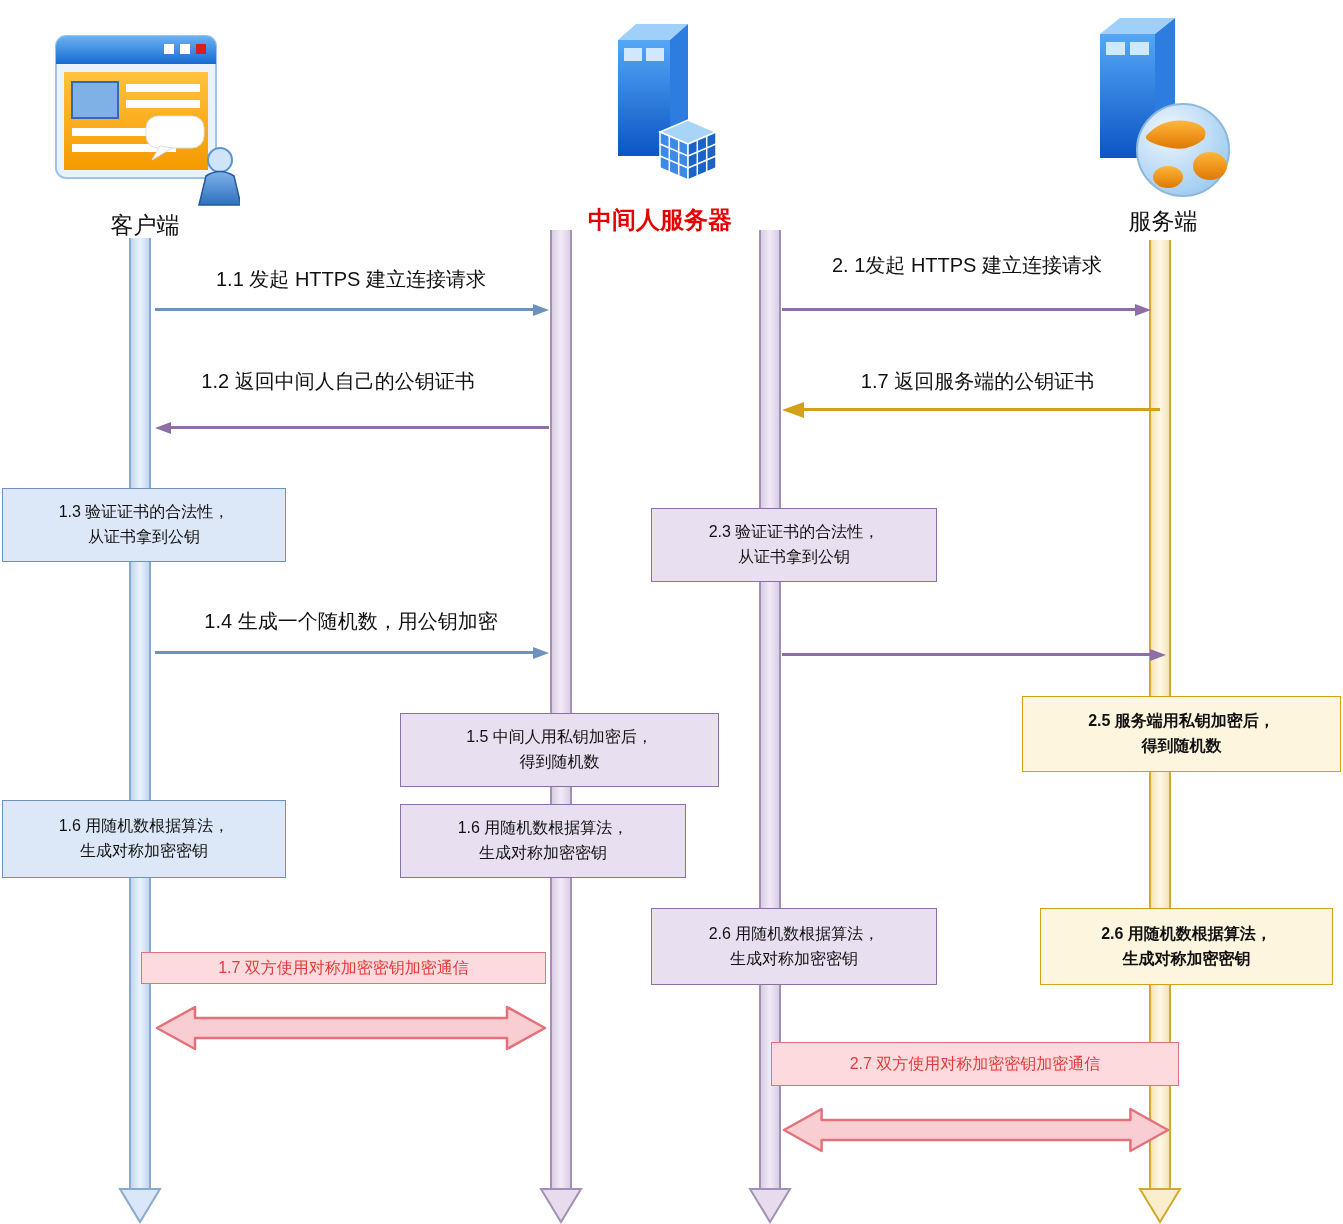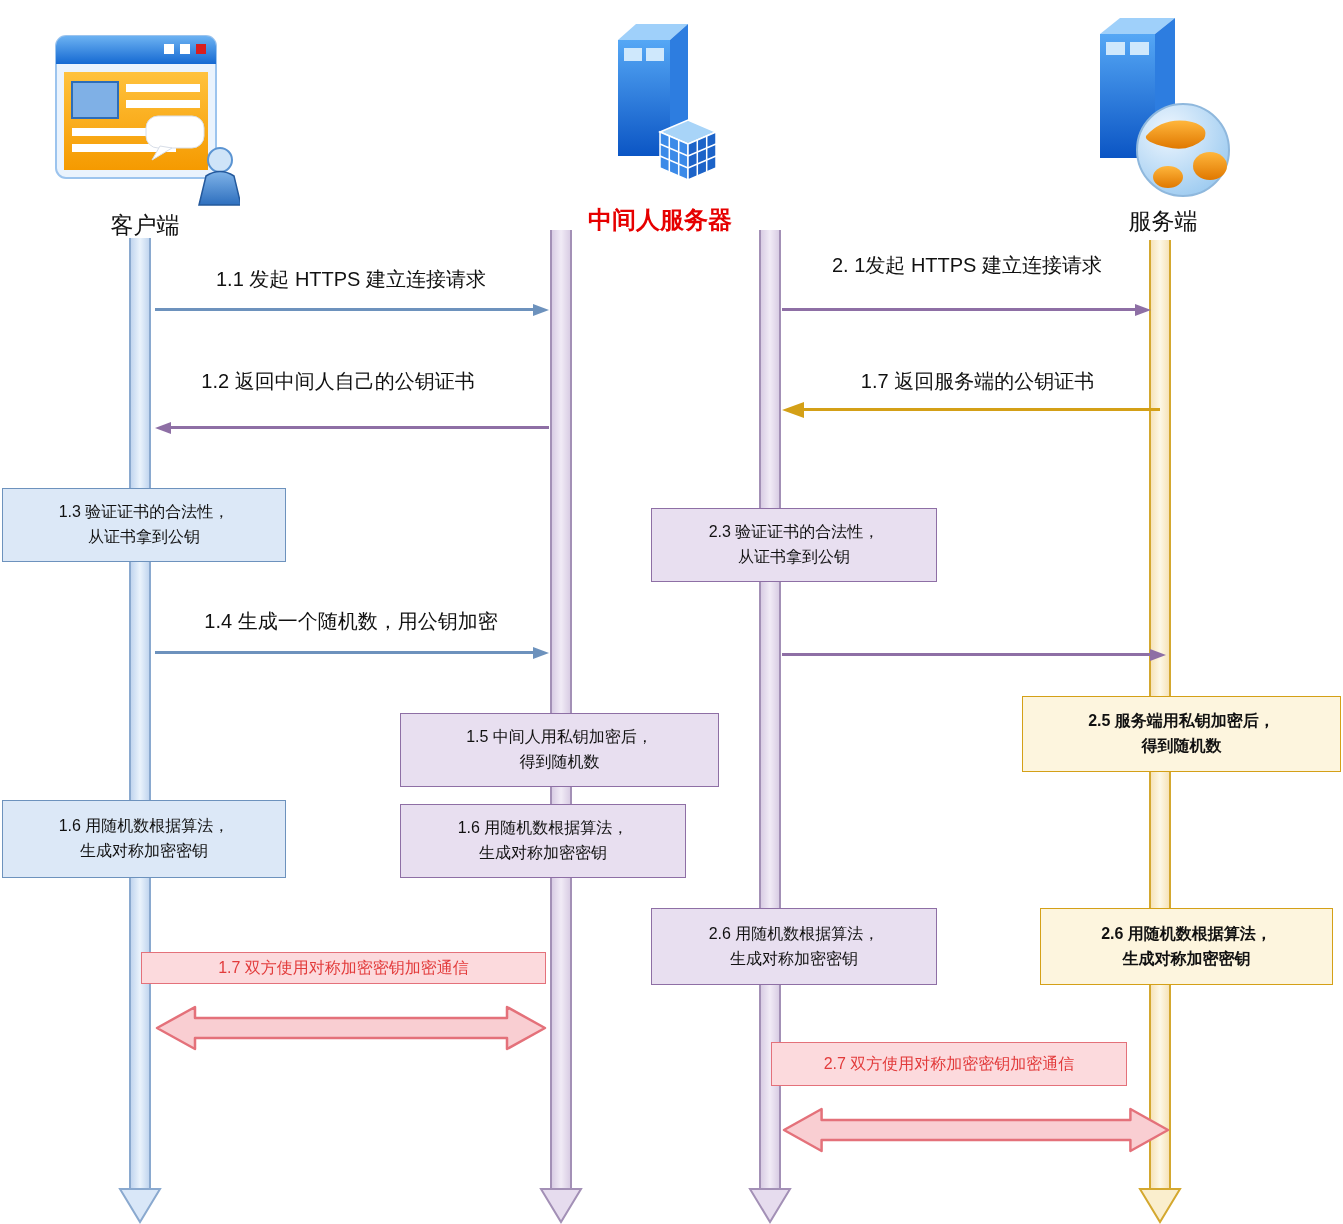--- a/index.html
+++ b/index.html
@@ -213,20 +213,20 @@
 生成对称加密密钥</span>
     </div>
 
   <div class="note note-comm" style="left:141px;top:952px;width:405px;height:32px">
     <span>1.7 双方使用对称加密密钥加密通信</span>
     </div>
   <svg class="comm-arrow" style="left:155px;top:1004px" width="392" height="48" viewBox="0 0 392 48">
     <polygon points="2,24 40,3 40,14 352,14 352,3 390,24 352,45 352,34 40,34 40,45"></polygon>
   </svg>
 
-  <div class="note note-comm" style="left:771px;top:1042px;width:356px;height:44px">
+  <div class="note note-comm" style="left:771px;top:1042px;width:408px;height:44px">
     <span>2.7 双方使用对称加密密钥加密通信</span>
     </div>
   <svg class="comm-arrow" style="left:782px;top:1106px" width="388" height="48" viewBox="0 0 392 48" preserveAspectRatio="none">
     <polygon points="2,24 40,3 40,14 352,14 352,3 390,24 352,45 352,34 40,34 40,45"></polygon>
   </svg>
 
 </div>
 
 </body></html>

